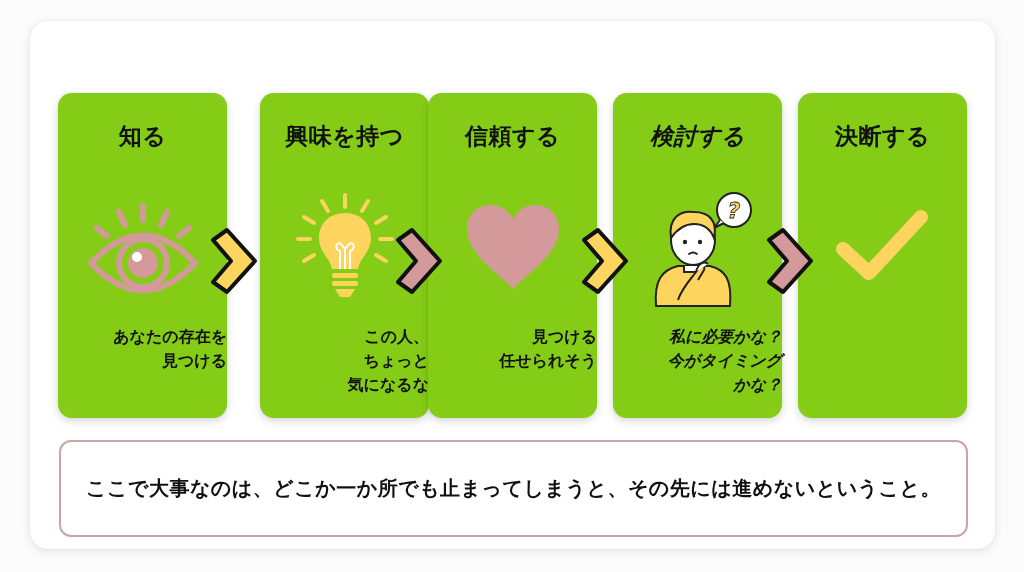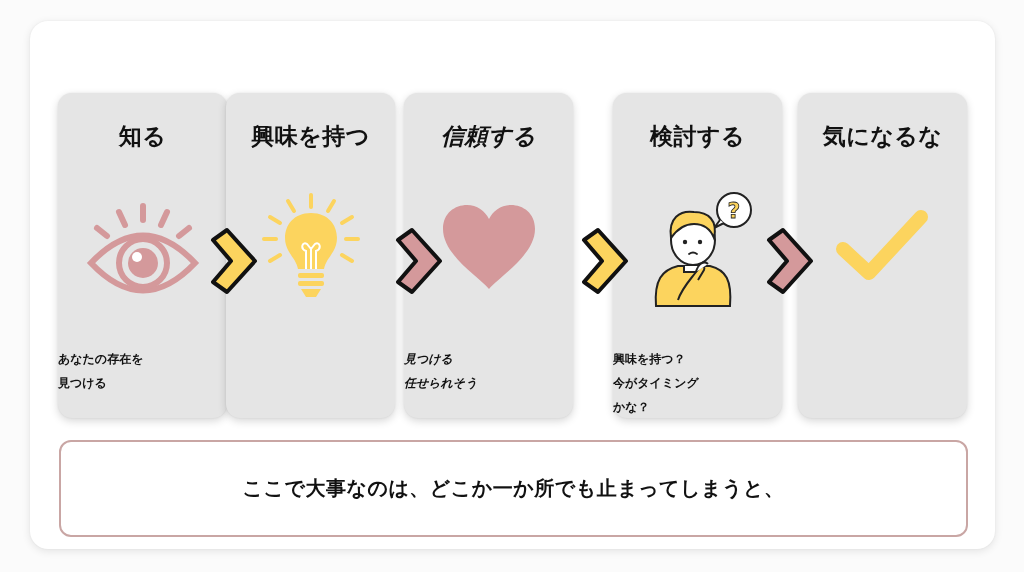--- a/index.html
+++ b/index.html
@@ -7,34 +7,34 @@
     width:1024px; height:572px; background:#fbfbfb; position:relative; overflow:hidden;
     font-family:"DejaVu Sans","Liberation Sans",sans-serif; color:#111;
   }
   .frame {
     position:absolute; left:30px; top:21px; width:965px; height:528px;
     background:#fff; border-radius:18px;
     box-shadow:0 2px 8px rgba(0,0,0,0.10), 0 0 2px rgba(0,0,0,0.06);
   }
   .card {
     position:absolute; top:93px; width:169px; height:325px;
-    background:#e5e5e5; border-radius:14px;
+    background:#84cc16; border-radius:14px;
     box-shadow:0 3px 8px rgba(0,0,0,0.16), 0 0 2px rgba(0,0,0,0.08);
   }
   .card-title {
     position:absolute; top:28px; left:0; right:0; text-align:center;
     font-size:23px; font-weight:bold; letter-spacing:0.5px;
   }
   .card-icon {
     position:absolute; top:100px; left:0; right:0; height:110px;
     display:flex; align-items:center; justify-content:center;
   }
   .card-desc {
-    position:absolute; top:232px; left:0; right:0; text-align:left;
-    font-size:12px; font-weight:bold; line-height:24px; white-space:pre-line;margin-top:22px;
+    position:absolute; top:232px; left:0; right:0; text-align:right;
+    font-size:16px; font-weight:bold; line-height:24px; white-space:pre-line;
   }
   .arrow {
     position:absolute; top:226px; width:56px; height:70px; z-index:5;
   }
   .note {
     position:absolute; left:59px; top:440px; width:905px; height:93px;
     border:2px solid #c9a6a4; border-radius:12px; background:#fff;
     display:flex; align-items:center; justify-content:center;
   }
   .note-line {
@@ -60,21 +60,21 @@
       </g>
       <circle cx="60" cy="65" r="24" fill="none" stroke="#d4999b" stroke-width="6"></circle>
       <circle cx="60" cy="65" r="15" fill="#d4999b"></circle>
       <circle cx="54" cy="59" r="5" fill="#fff"></circle>
     </svg>
   </div>
   <div class="card-desc">あなたの存在を
 見つける</div>
 </div>
 
-<div class="card" style="left:226px;">
+<div class="card" style="left:260px;">
   <div class="card-title">興味を持つ</div>
   <div class="card-icon">
     <svg width="110" height="110" viewBox="0 0 110 110">
       <g stroke="#fcd45e" stroke-width="4" stroke-linecap="round">
         <line x1="55" y1="2" x2="55" y2="14"></line>
         <line x1="32" y1="8" x2="38" y2="18"></line>
         <line x1="78" y1="8" x2="72" y2="18"></line>
         <line x1="14" y1="24" x2="24" y2="30"></line>
         <line x1="96" y1="24" x2="86" y2="30"></line>
         <line x1="8" y1="46" x2="20" y2="46"></line>
@@ -85,34 +85,37 @@
       <path d="M55 20 C34 20 26 38 30 52 C33 62 40 66 42 76 L68 76 C70 66 77 62 80 52 C84 38 76 20 55 20 Z" fill="#fcd45e"></path>
       <rect x="42" y="80" width="26" height="5" rx="2" fill="#fcd45e"></rect>
       <rect x="42" y="88" width="26" height="5" rx="2" fill="#fcd45e"></rect>
       <path d="M45 96 L65 96 L60 104 L50 104 Z" fill="#fcd45e"></path>
       <g stroke="#fff" stroke-width="2" fill="none">
         <path d="M50 76 L50 58 C44 56 46 48 51 51 L55 56 L59 51 C64 48 66 56 60 58 L60 76"></path>
         <line x1="55" y1="56" x2="55" y2="76"></line>
       </g>
     </svg>
   </div>
+  <div class="card-desc">この人、
+ちょっと
+気になるな</div>
 </div>
 
-<div class="card" style="left:404px;font-style:italic;">
+<div class="card" style="left:428px;">
   <div class="card-title">信頼する</div>
   <div class="card-icon">
     <svg width="100" height="90" viewBox="0 0 100 90">
       <path d="M50 86 C40 74 4 52 4 26 C4 10 16 2 28 2 C38 2 46 8 50 16 C54 8 62 2 72 2 C84 2 96 10 96 26 C96 52 60 74 50 86 Z" fill="#d4999b"></path>
     </svg>
   </div>
   <div class="card-desc">見つける
 任せられそう</div>
 </div>
 
-<div class="card" style="left:613px;">
+<div class="card" style="left:613px;font-style:italic;">
   <div class="card-title">検討する</div>
   <div class="card-icon">
     <svg width="120" height="120" viewBox="0 0 120 120">
 
       <circle cx="96" cy="22" r="17" fill="#fff" stroke="#222" stroke-width="2"></circle>
       <path d="M82 32 L76 40 L86 35" fill="#fff" stroke="#222" stroke-width="2" stroke-linejoin="round"></path>
       <text x="96" y="30" text-anchor="middle" font-size="22" font-weight="bold" fill="#fcd45e" stroke="#222" stroke-width="0.8" font-family="'DejaVu Sans', sans-serif">?</text>
 
       <path d="M18 118 C16 92 24 82 40 78 L72 78 C88 82 94 92 92 118 Z" fill="#fcd45e" stroke="#222" stroke-width="2"></path>
       <path d="M46 78 L46 84 L64 84 L64 78" fill="#fff" stroke="#222" stroke-width="2"></path>
@@ -122,27 +125,27 @@
       <path d="M33 50 C30 30 42 22 56 24 C70 24 80 32 76 50 C72 40 64 36 56 36 C48 36 40 40 33 50 Z" fill="#fcd45e" stroke="#222" stroke-width="2"></path>
 
       <circle cx="47" cy="54" r="2.2" fill="#222"></circle>
       <circle cx="62" cy="54" r="2.2" fill="#222"></circle>
       <path d="M51 66 Q55 63 59 66" fill="none" stroke="#222" stroke-width="1.8" stroke-linecap="round"></path>
 
       <path d="M40 112 C44 100 52 92 58 84 C62 78 68 76 66 82 L60 92" fill="#fcd45e" stroke="#222" stroke-width="2" stroke-linejoin="round"></path>
       <path d="M58 84 C60 76 66 72 70 76" fill="#fff" stroke="#222" stroke-width="2"></path>
     </svg>
   </div>
-  <div class="card-desc">興味を持つ？
+  <div class="card-desc">私に必要かな？
 今がタイミング
 かな？</div>
 </div>
 
 <div class="card" style="left:798px;">
-  <div class="card-title">気になるな</div>
+  <div class="card-title">決断する</div>
   <div class="card-icon">
     <svg width="100" height="90" viewBox="0 0 100 90">
       <path d="M10 46 L36 70 L88 14" fill="none" stroke="#fcd45e" stroke-width="14" stroke-linecap="round" stroke-linejoin="round"></path>
     </svg>
   </div>
 </div>
 
 <svg class="arrow" style="left:205px;" viewBox="0 0 56 70">
   <path d="M8 14 L22 4 L50 35 L22 66 L8 56 L26 35 Z" fill="#fcd45e" stroke="#111" stroke-width="4" stroke-linejoin="round"></path>
 </svg>
@@ -151,13 +154,14 @@
 </svg>
 <svg class="arrow" style="left:576px;" viewBox="0 0 56 70">
   <path d="M8 14 L22 4 L50 35 L22 66 L8 56 L26 35 Z" fill="#fcd45e" stroke="#111" stroke-width="4" stroke-linejoin="round"></path>
 </svg>
 <svg class="arrow" style="left:761px;" viewBox="0 0 56 70">
   <path d="M8 14 L22 4 L50 35 L22 66 L8 56 L26 35 Z" fill="#d4999b" stroke="#111" stroke-width="4" stroke-linejoin="round"></path>
 </svg>
 
 <div class="note">
   <div class="note-line">ここで大事なのは、どこか一か所でも止まってしまうと、</div>
+  <div class="note-line">その先には進めないということ。</div>
 </div>
 
 </body></html>

